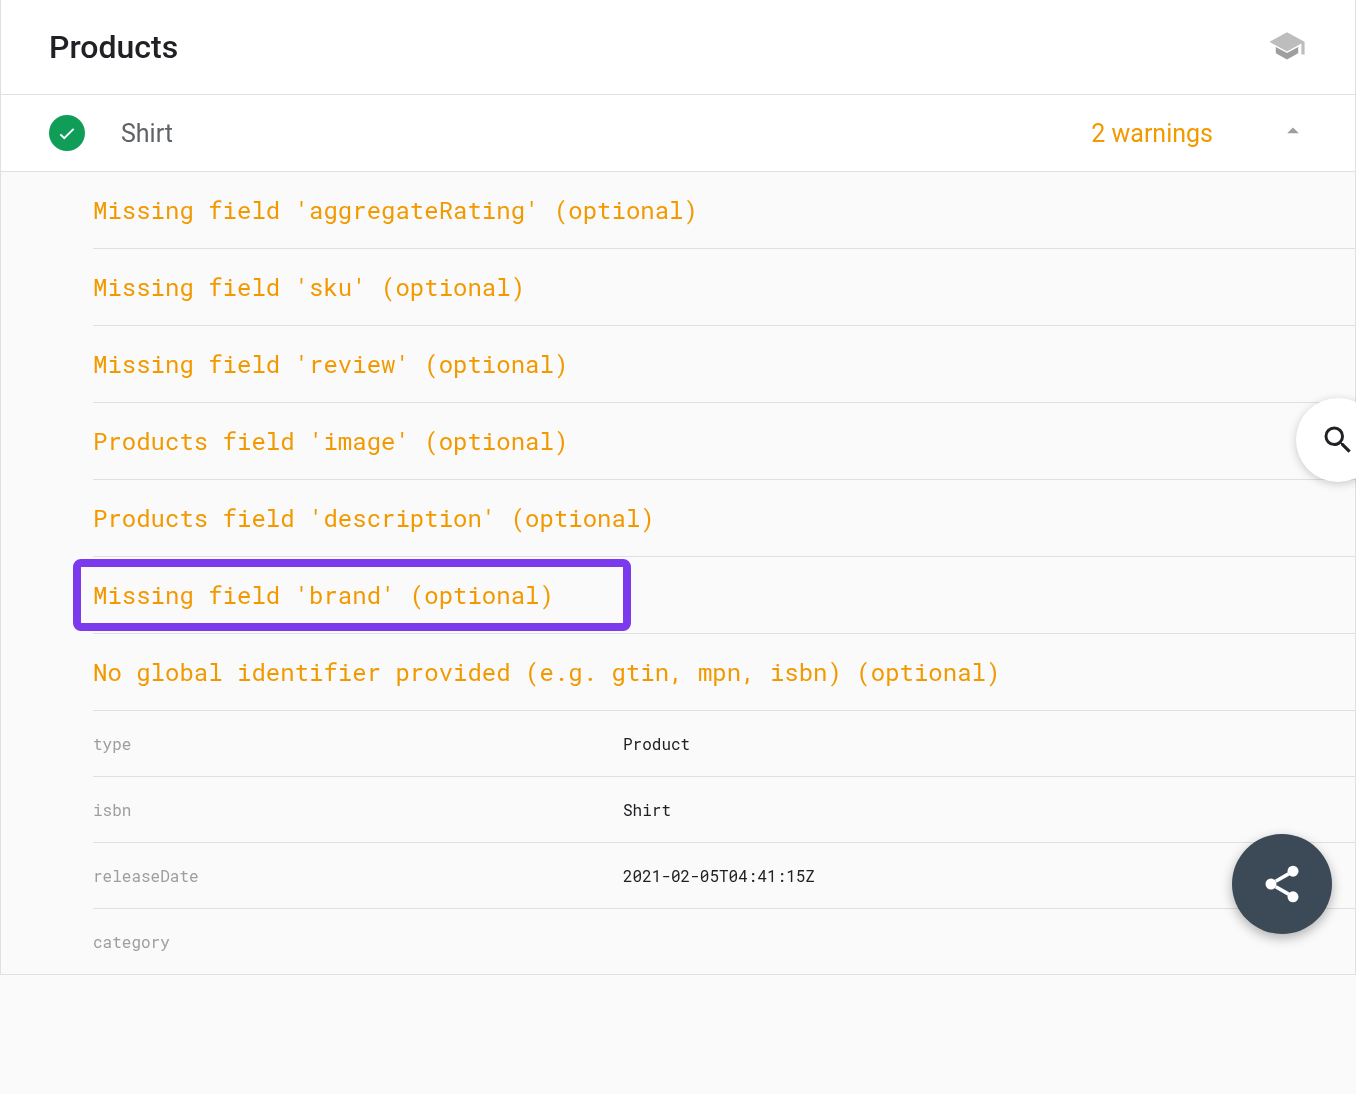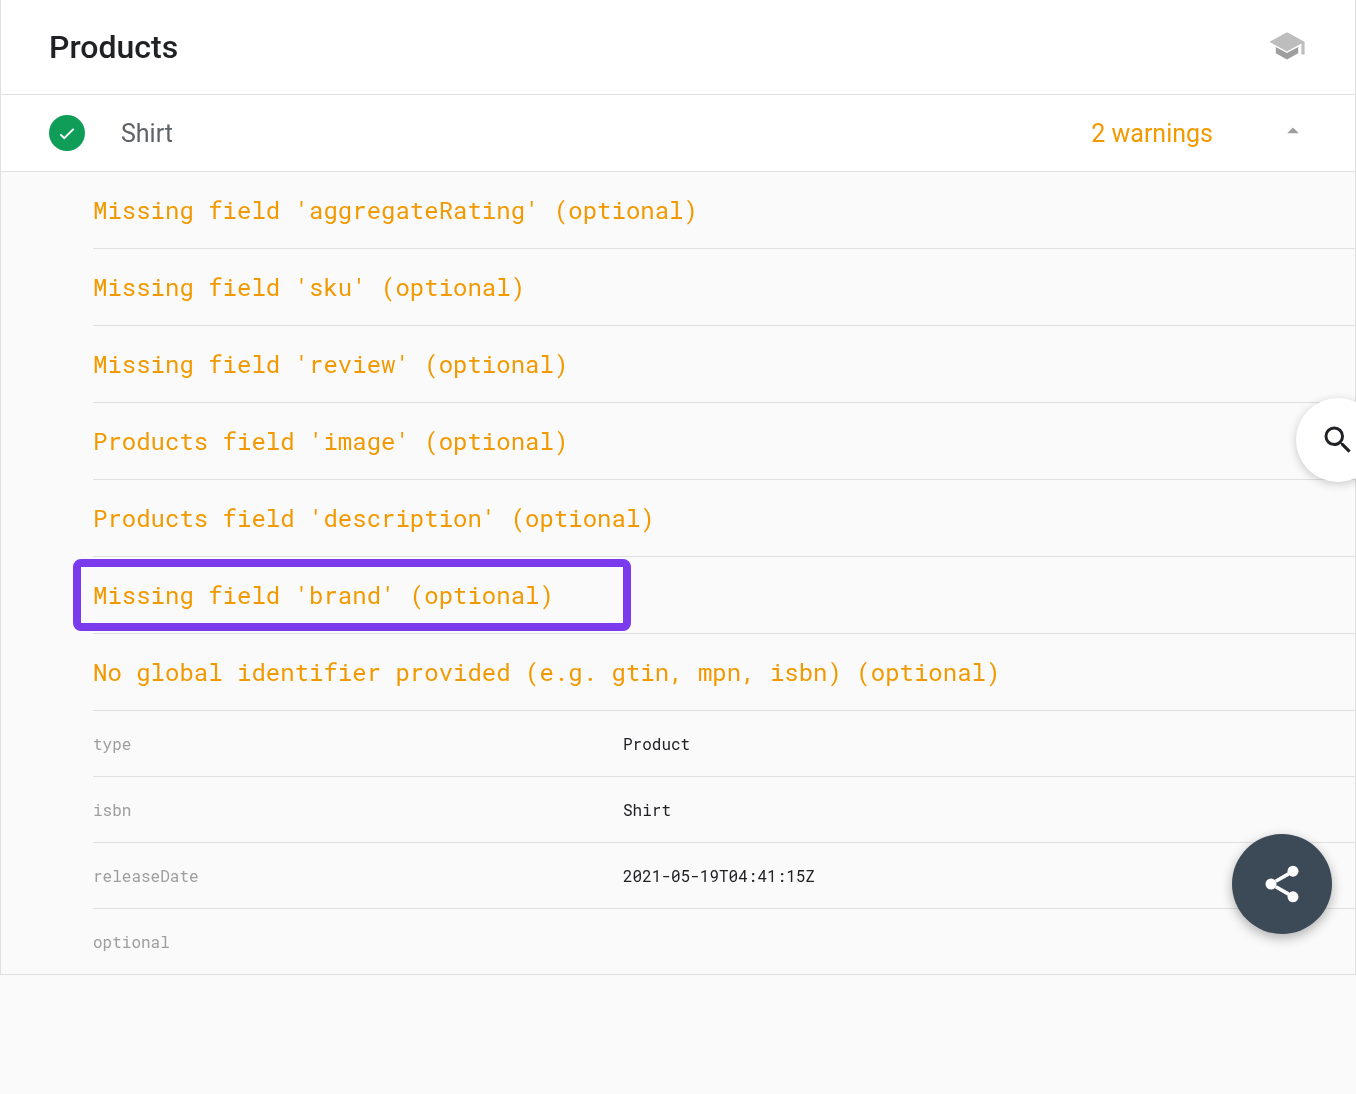--- a/index.html
+++ b/index.html
@@ -180,24 +180,24 @@
       <div class="data-row">
         <div class="data-key">type</div>
         <div class="data-value">Product</div>
       </div>
       <div class="data-row">
         <div class="data-key">isbn</div>
         <div class="data-value">Shirt</div>
       </div>
       <div class="data-row">
         <div class="data-key">releaseDate</div>
-        <div class="data-value">2021-05-19T04:41:15Z</div>
-      </div>
-      <div class="data-row">
-        <div class="data-key">optional</div>
+        <div class="data-value">2021-02-05T04:41:15Z</div>
+      </div>
+      <div class="data-row">
+        <div class="data-key">category</div>
       </div>
     </div>
 </div>
 
 <div class="search-fab">
   <svg width="36" height="36" viewBox="0 0 24 24" fill="#202124">
     <path d="M15.5 14h-.79l-.28-.27A6.471 6.471 0 0016 9.5 6.5 6.5 0 109.5 16c1.61 0 3.09-.59 4.23-1.57l.27.28v.79l5 4.99L20.49 19l-4.99-5zm-6 0C7.01 14 5 11.99 5 9.5S7.01 5 9.5 5 14 7.01 14 9.5 11.99 14 9.5 14z"></path>
   </svg>
 </div>
 

